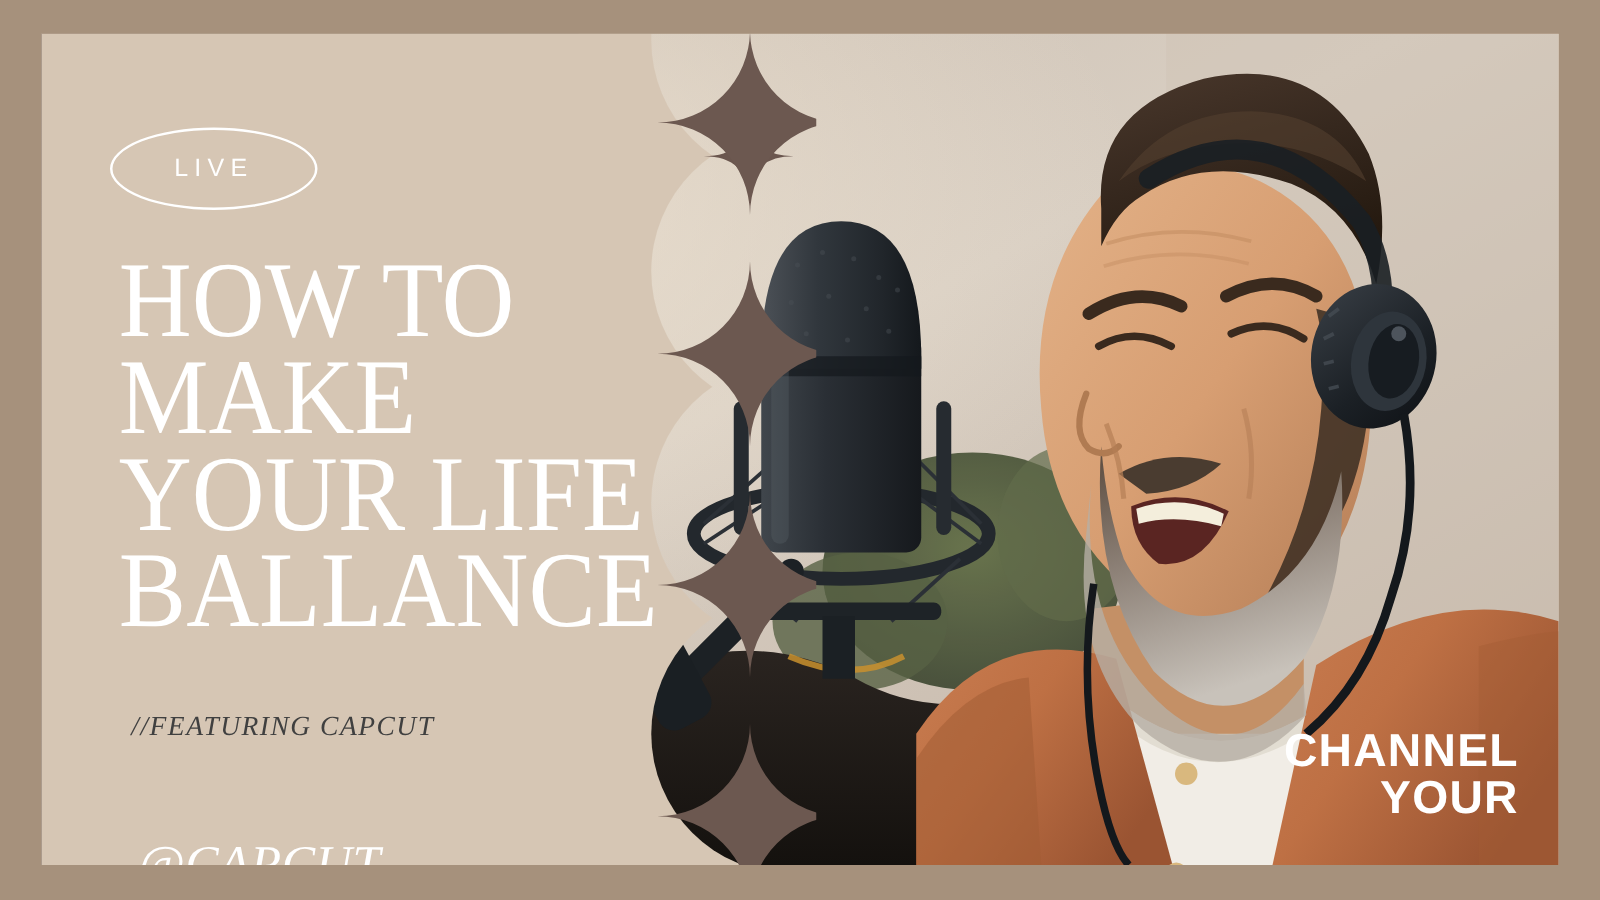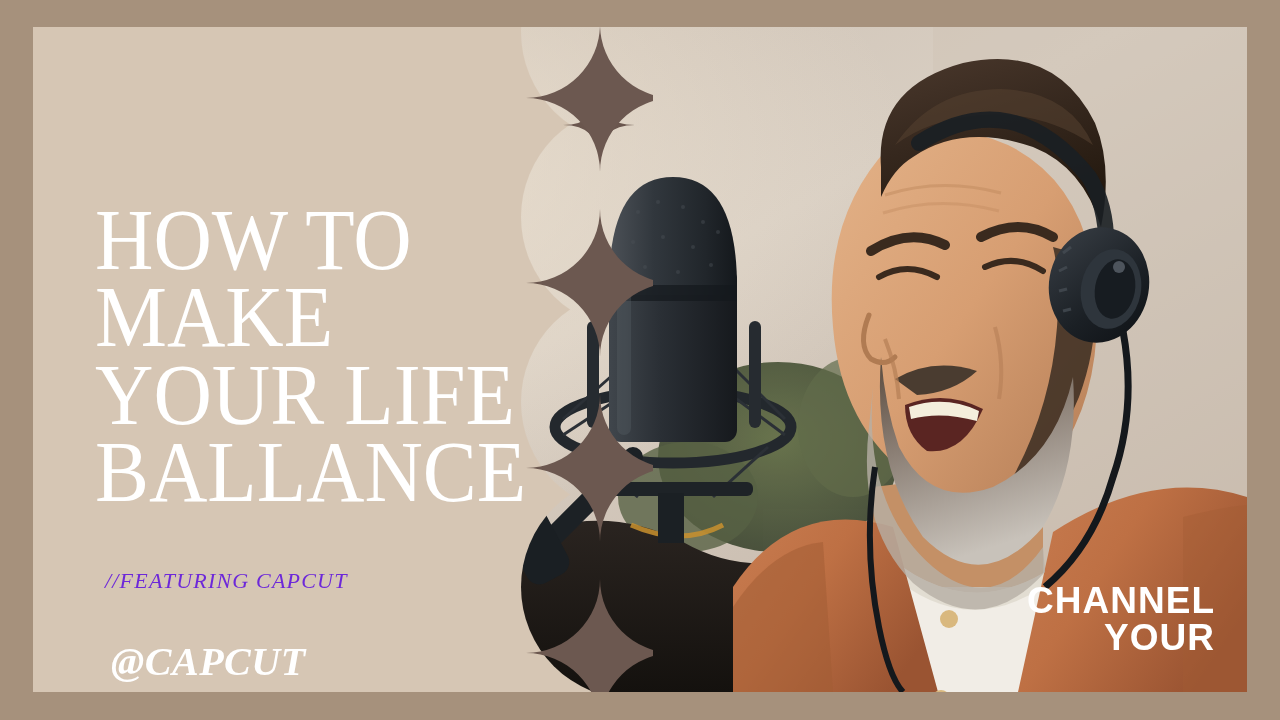--- a/index.html
+++ b/index.html
@@ -31,26 +31,26 @@
              font-family:"Liberation Sans", sans-serif;font-weight:400;}
 
   .headline{position:absolute;left:62px;top:175px;width:470px;
             color:#FFFFFF;font-family:"Liberation Serif", serif;
             font-weight:400;font-size:86px;line-height:0.90;
             letter-spacing:0px;text-transform:uppercase;
             transform:scaleX(0.94);transform-origin:left top;}
   .headline div{white-space:nowrap;}
 
   .featuring{position:absolute;left:72px;top:541px;
-             color:#6d28d9;font-family:"Liberation Serif", serif;
+             color:#404040;font-family:"Liberation Serif", serif;
              font-style:italic;font-weight:400;font-size:22px;letter-spacing:1.2px;}
 
-  .handle{position:absolute;left:78px;top:611px;
+  .handle{position:absolute;left:78px;top:640px;
           color:#FFFFFF;font-family:"Liberation Serif", serif;
-          font-style:italic;font-weight:700;font-size:40px;letter-spacing:0.5px;}
+          font-style:italic;font-weight:400;font-size:40px;letter-spacing:0.5px;}
 
   
   .episode{position:absolute;left:1000px;top:0px;width:214px;height:195px;}
   .episode svg{position:absolute;left:0;top:0;width:214px;height:195px;}
   .episode .etext{position:absolute;left:0;top:0;width:214px;text-align:center;
                   color:#FFFFFF;font-family:"Liberation Serif", serif;}
   .episode .eword{font-size:44px;letter-spacing:1px;line-height:1;margin-top:22px;
                   transform:scaleX(1.02);}
   .episode .enum{font-size:48px;line-height:1;margin-top:4px;}
 
@@ -286,20 +286,23 @@
         <path d="M493 71 A74 74 0 0 0 567 -3 A74 74 0 0 0 641 71 A74 74 0 0 0 567 145 A74 74 0 0 0 493 71 Z"></path>
 
         <path d="M493 256 A74 74 0 0 0 567 182 A74 74 0 0 0 641 256 A74 74 0 0 0 567 330 A74 74 0 0 0 493 256 Z"></path>
 
         <path d="M493 441 A74 74 0 0 0 567 367 A74 74 0 0 0 641 441 A74 74 0 0 0 567 515 A74 74 0 0 0 493 441 Z"></path>
 
         <path d="M493 626 A74 74 0 0 0 567 552 A74 74 0 0 0 641 626 A74 74 0 0 0 567 700 A74 74 0 0 0 493 626 Z"></path>
       </g>
     </svg>
 
+    <div class="live">
+      <span>LIVE</span>
+    </div>
 
     <div class="headline">
       <div>HOW TO</div>
       <div>MAKE</div>
       <div>YOUR LIFE</div>
       <div>BALLANCE</div>
     </div>
 
     <div class="featuring">//FEATURING CAPCUT</div>
 

